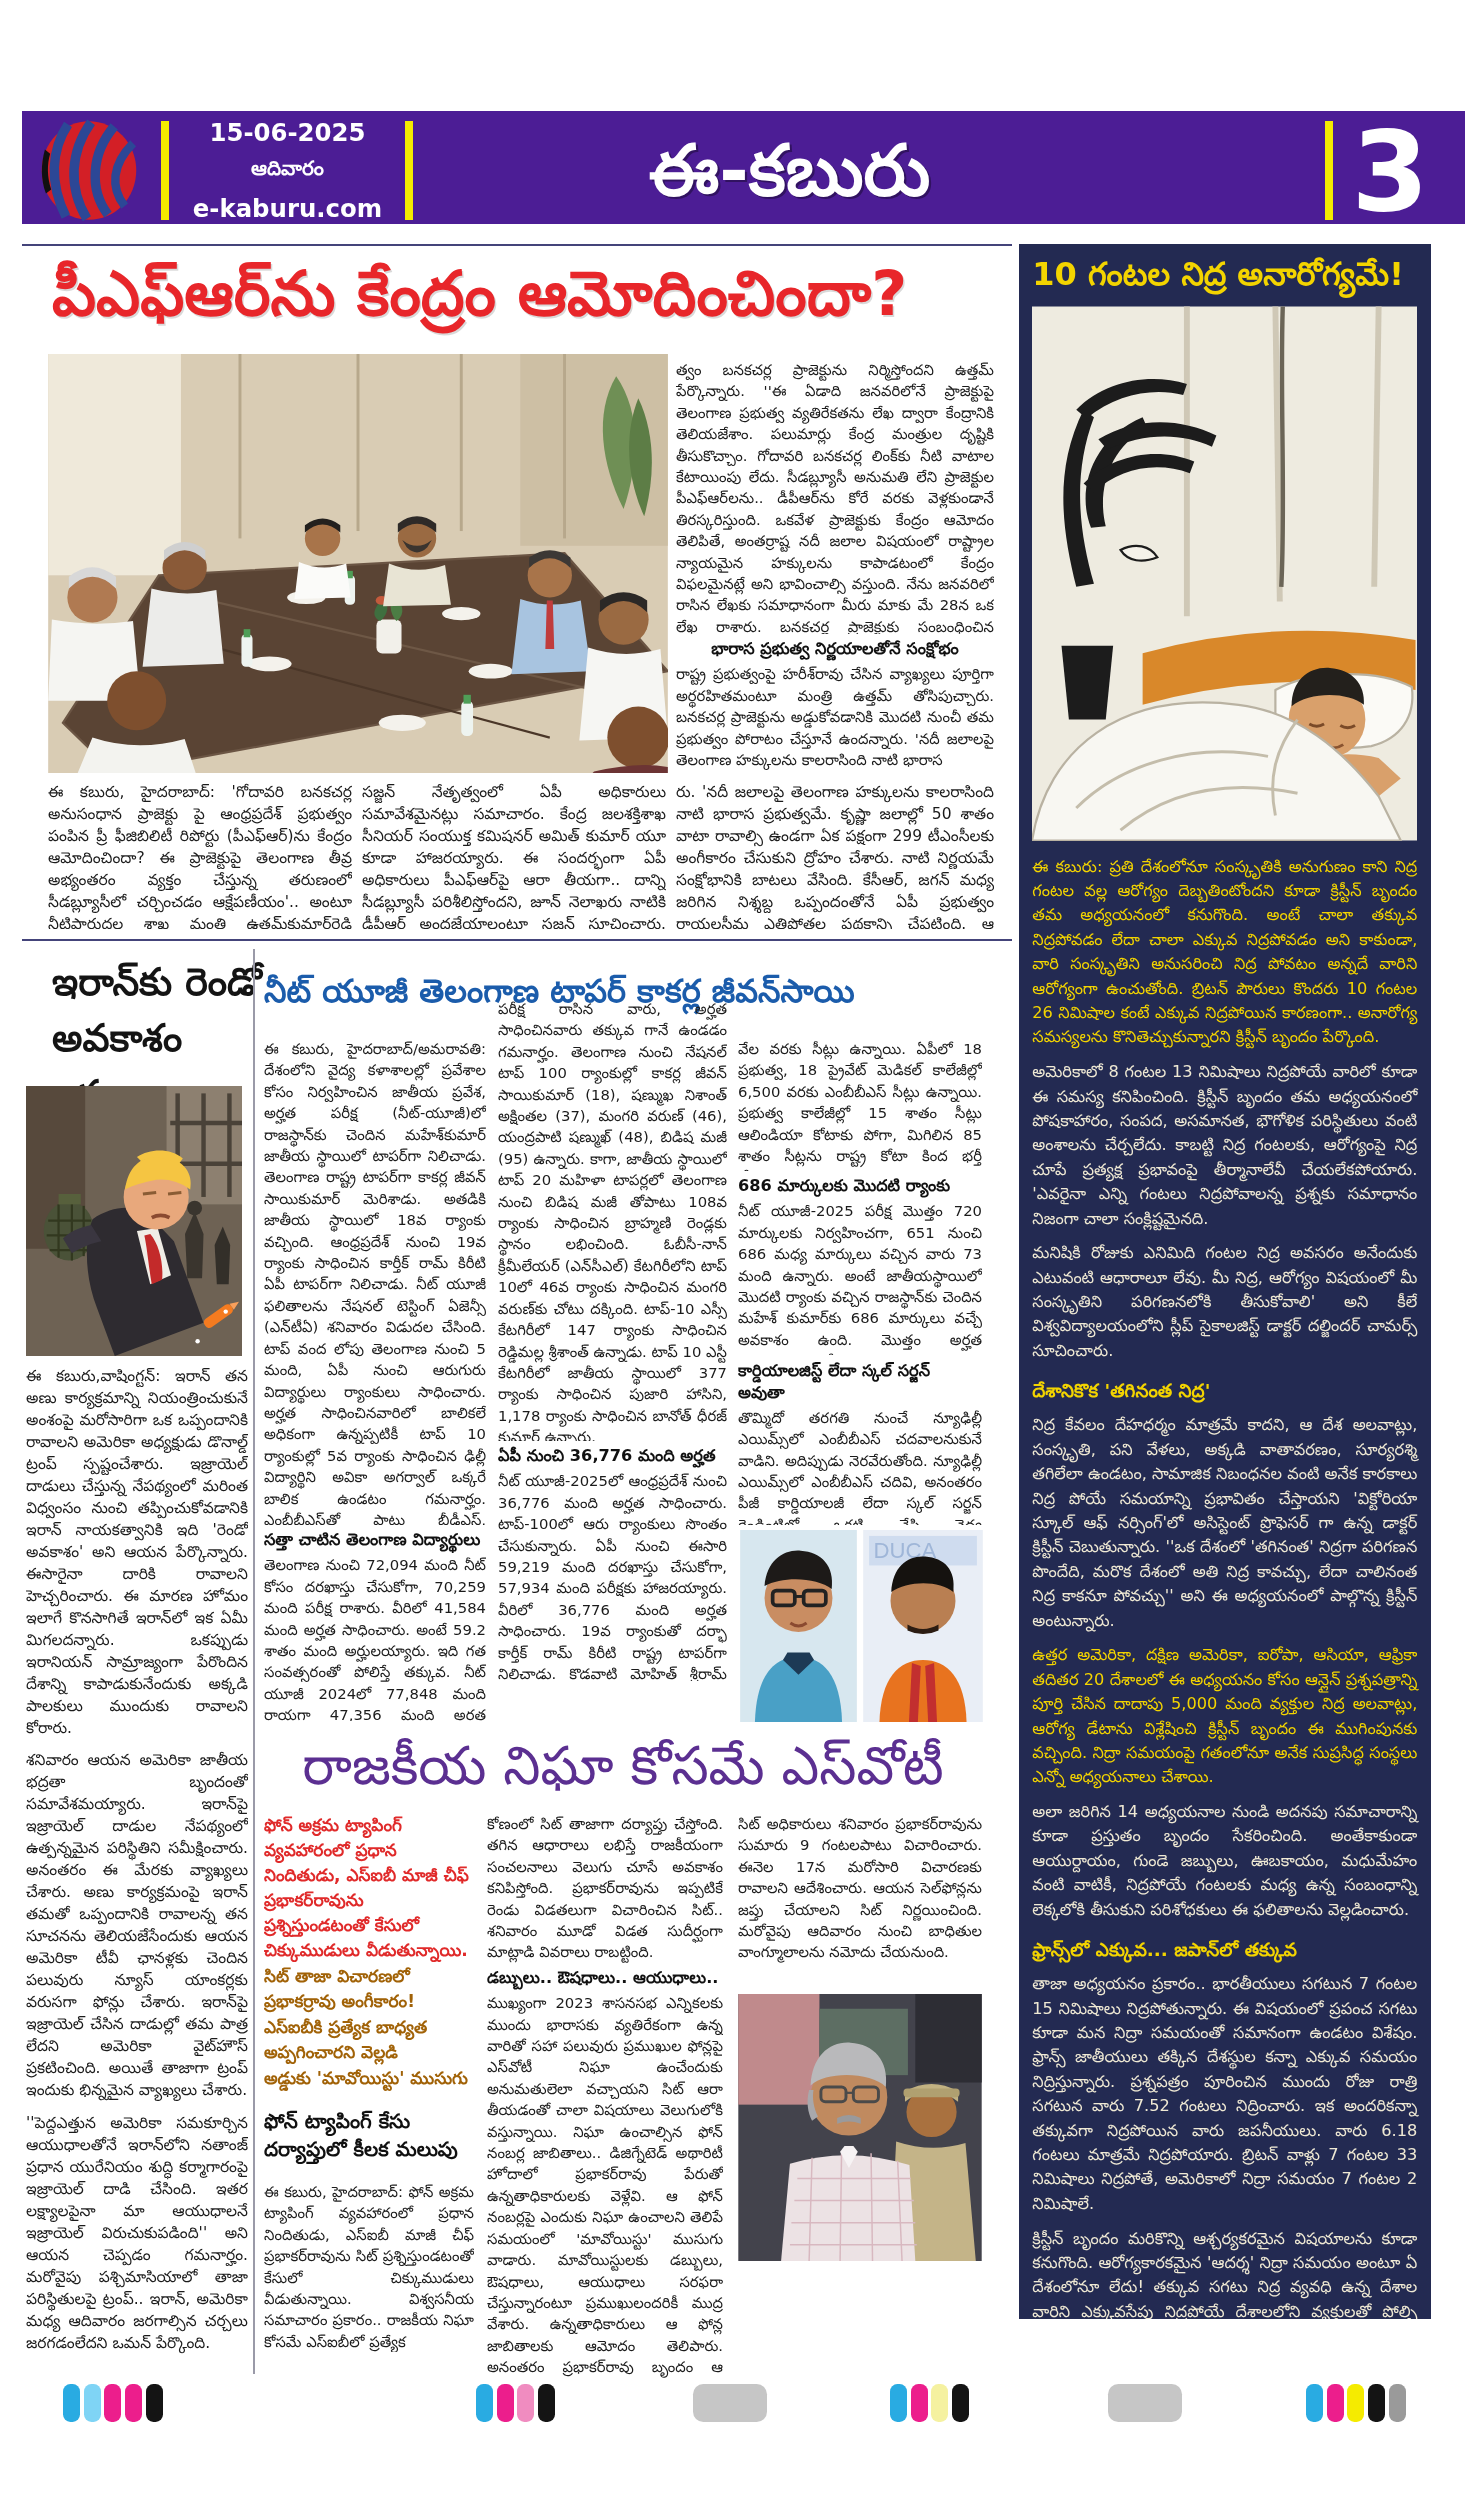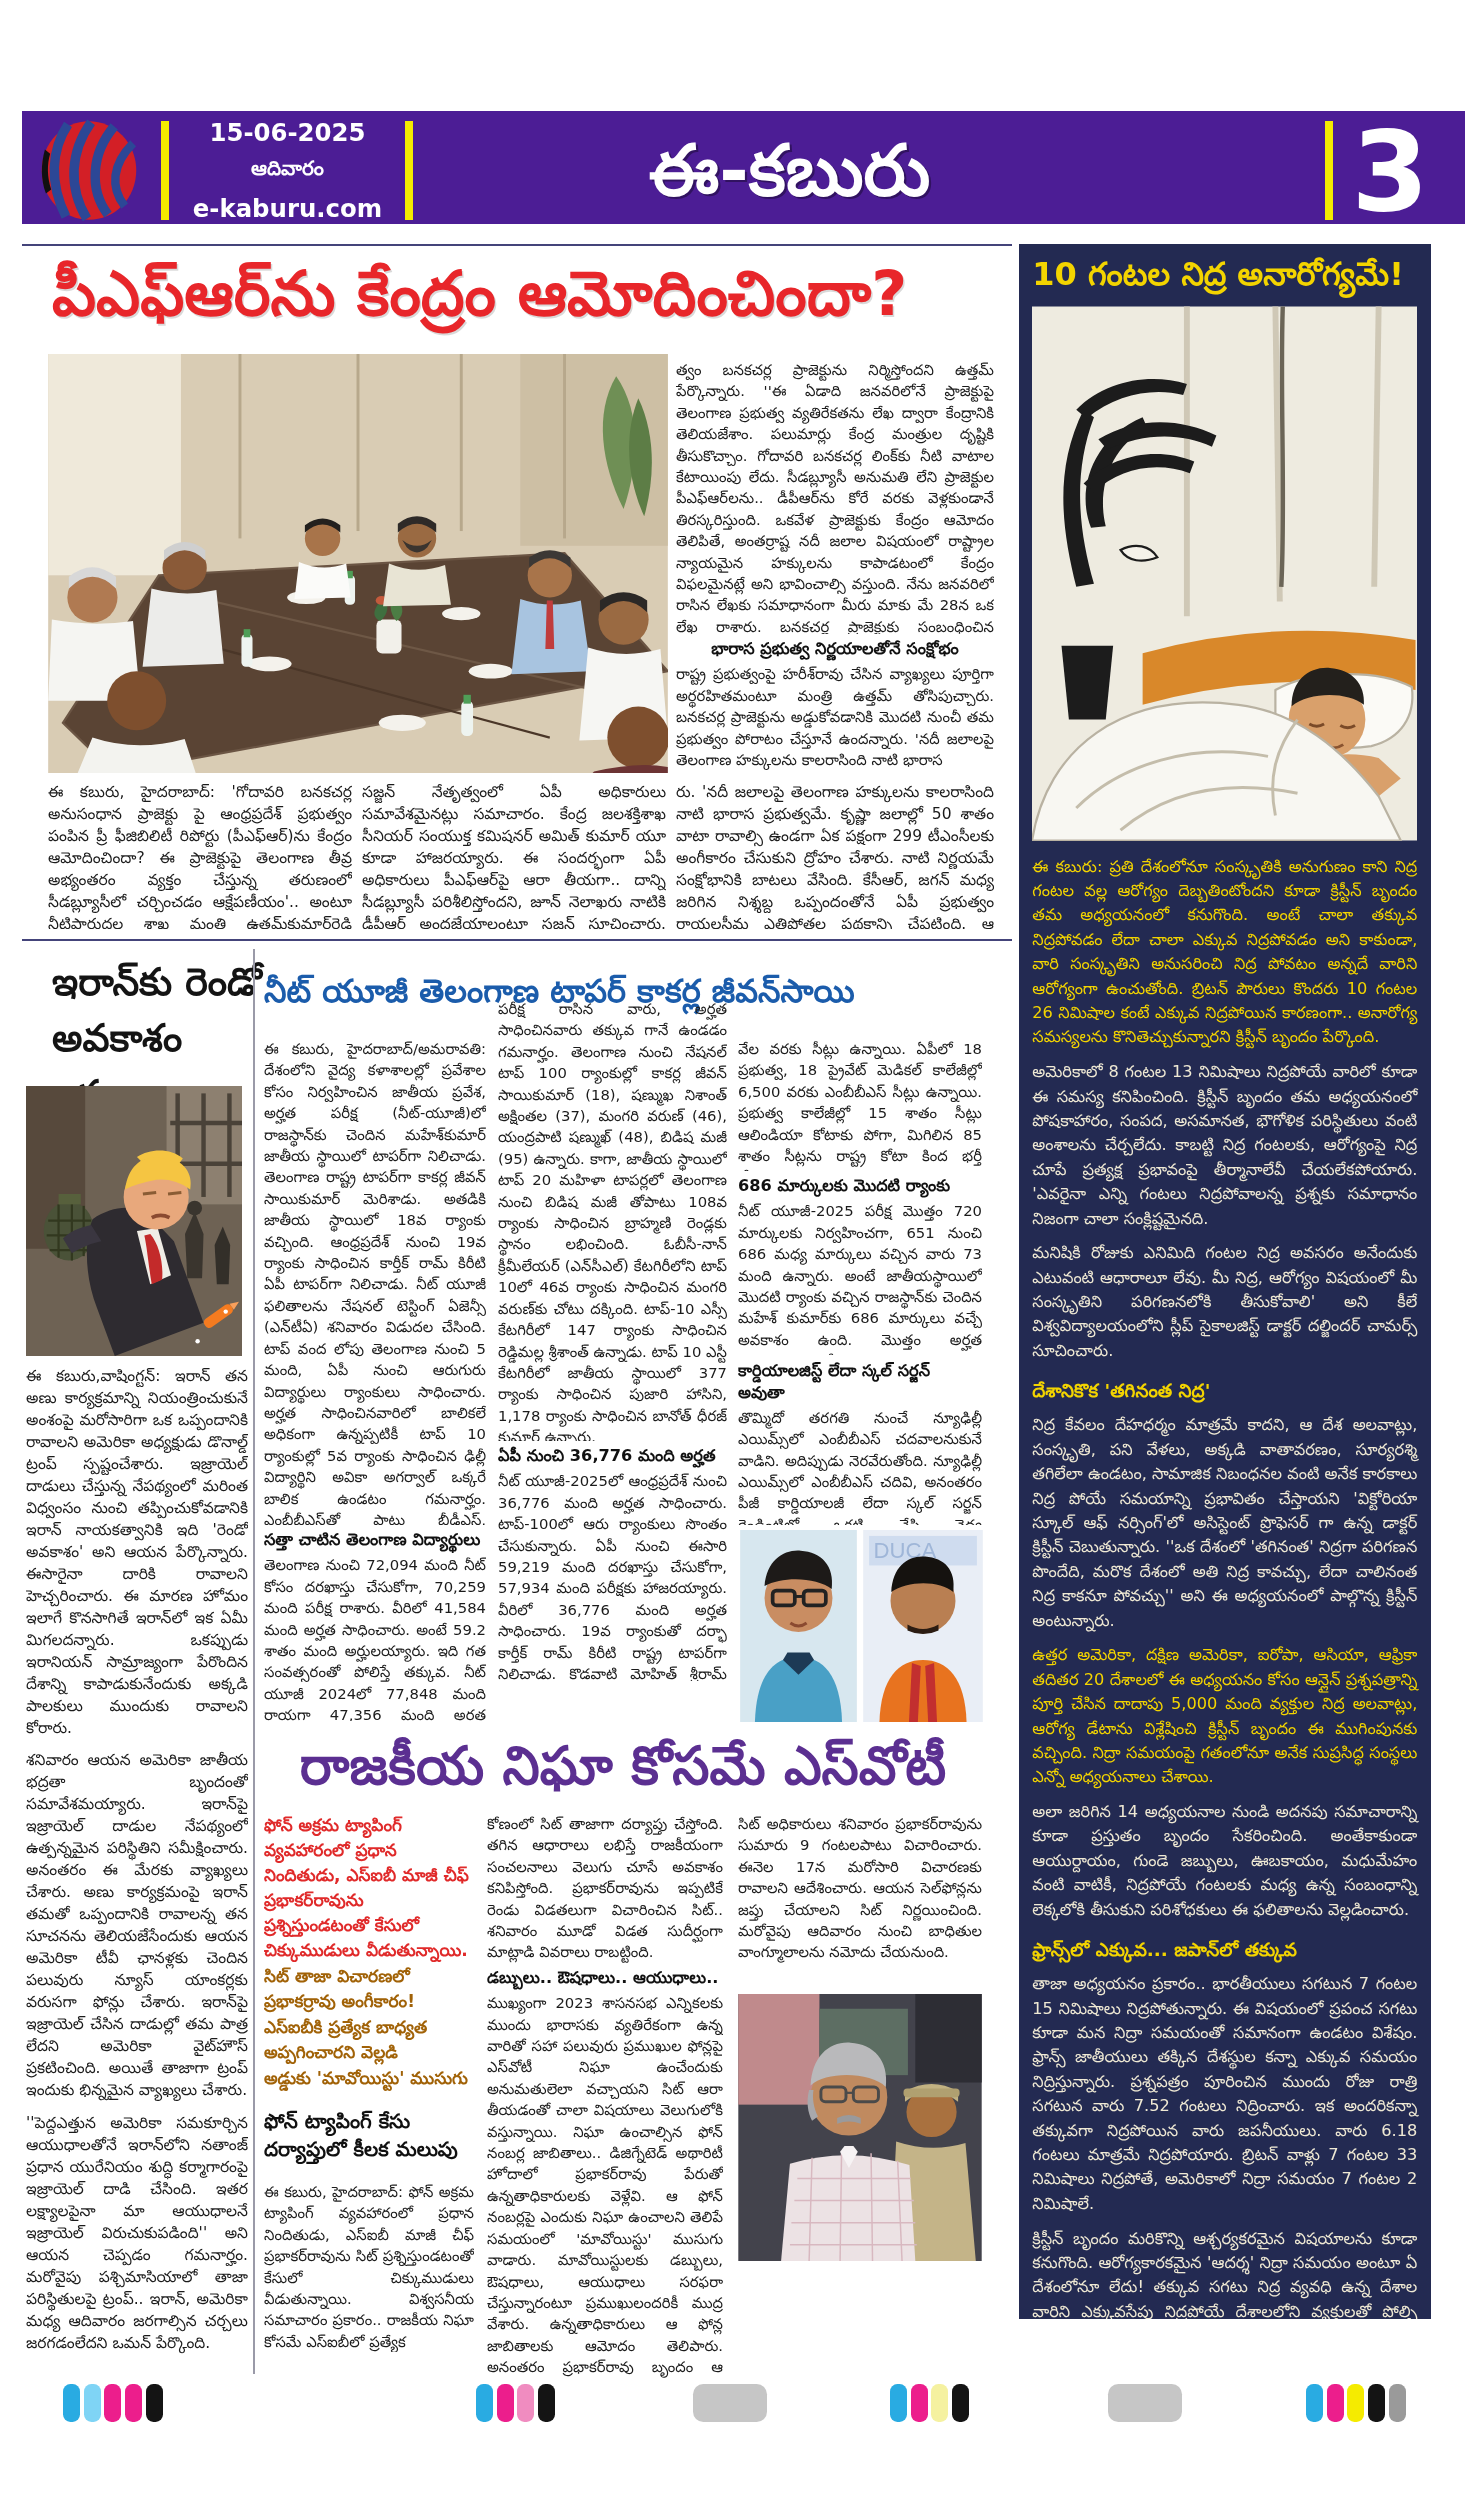--- a/index.html
+++ b/index.html
@@ -19,21 +19,21 @@
   .page-num{position:absolute;left:1320px;top:-1.5px;width:96px;text-align:center;color:#fff;
             font-size:111px;font-weight:bold;line-height:123px;}
   
   .hrule{height:1.5px;background:#44447a;}
   .vrule{width:1.5px;background:#9a9aa8;}
   
   .main-headline{left:52px;top:250px;width:953px;font-size:62px;font-weight:bold;color:#e8262a;
                  line-height:87px;text-shadow:1.5px 1.5px 0 rgba(0,0,0,.15);}
   .iran-headline{left:52px;top:954px;width:222px;font-size:38px;font-weight:bold;color:#141414;line-height:56px;}
   .neet-headline{left:264px;top:957px;width:724px;font-size:32px;font-weight:bold;color:#1b5cab;line-height:68px;}
-  .sot-headline{left:264px;top:1729px;width:718px;text-align:center;font-size:53px;font-weight:bold;
+  .sot-headline{left:264px;top:1729px;width:718px;text-align:center;font-size:53px;font-weight:normal;
                 color:#5b2f91;line-height:74px;}
   
   .body{font-size:15.5px;line-height:22px;text-align:justify;color:#1b1b1b;overflow:hidden;}
   .body-sm{font-size:14.8px;line-height:21.4px;}
   .subhead{font-weight:bold;color:#111;font-size:16.2px;line-height:22px;margin:4.4px 0 3px 0;}
   .subhead-center{text-align:center;}
   .clip{overflow:hidden;}
   .red-lead{color:#e02a2a;font-weight:bold;font-size:17px;line-height:25px;}
   .bold-pt{color:#a16207;font-weight:bold;font-size:17px;line-height:25px;margin-top:1px;}
   .bold-big{color:#101010;font-weight:bold;font-size:20px;line-height:28px;margin-top:16.2px;}

